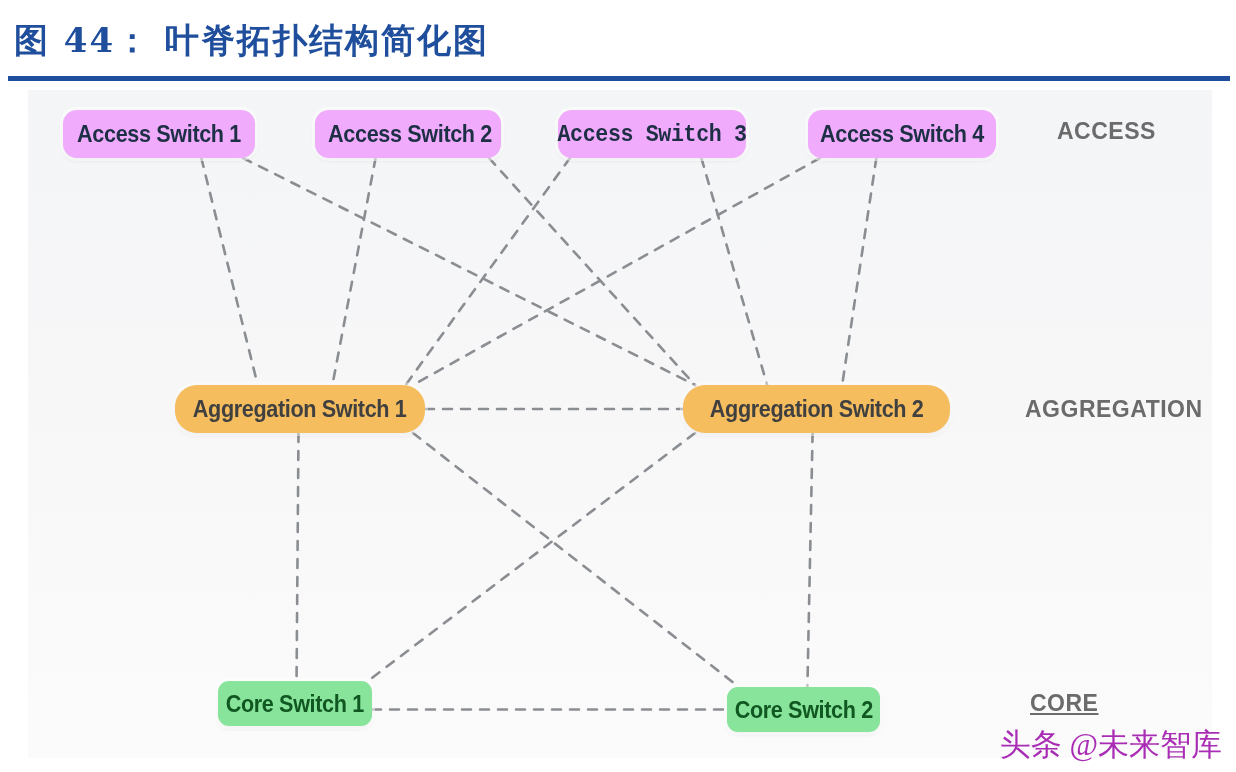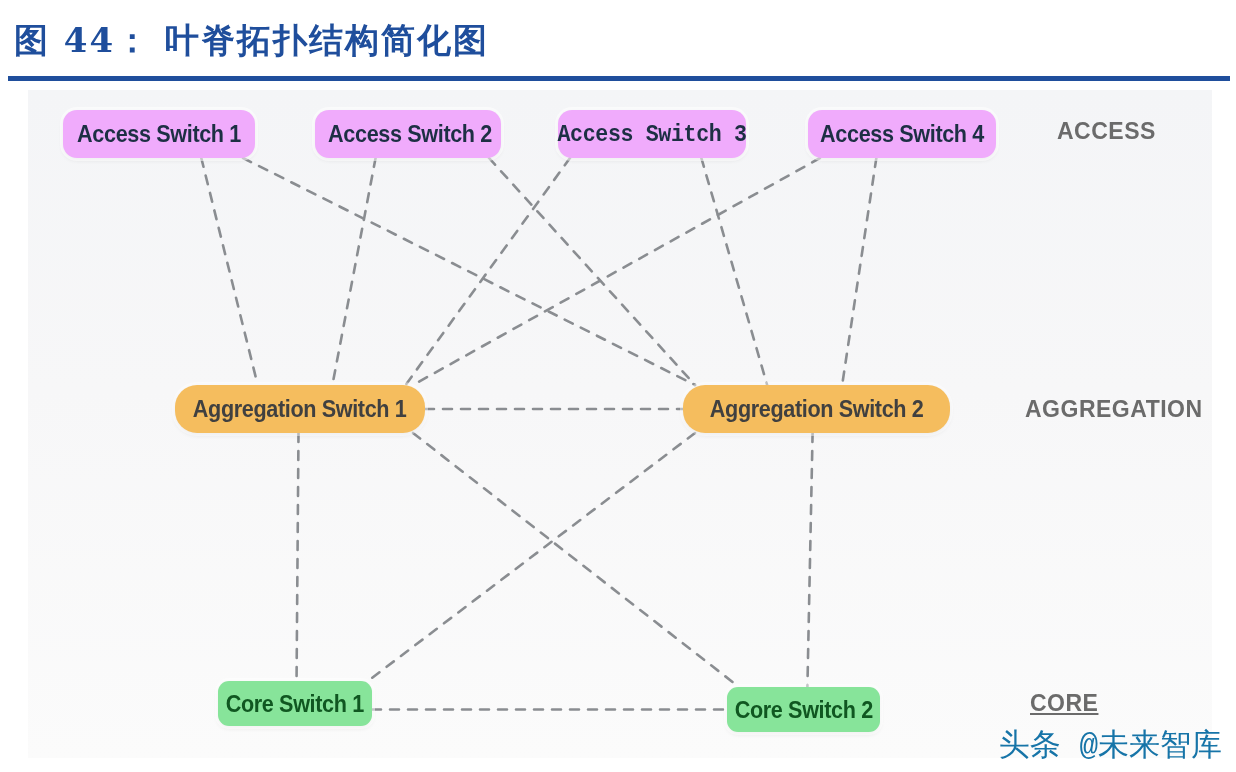--- a/index.html
+++ b/index.html
@@ -116,23 +116,23 @@
     color: #6b6b6b;
     letter-spacing: 0.5px;
     white-space: nowrap;
   }
 
   
   #watermark {
     position: absolute;
     right: 14px;
     bottom: 6px;
-    font-family: Liberation Mono, monospace;
+    font-family: Liberation Serif, serif;
     font-size: 31px;
-    color: #0369a1;
+    color: #a21caf;
     white-space: nowrap;
     opacity: 0.92;
   }
 </style>
 </head>
 <body>
 
 <div id="figure-header">
   <div id="figure-title">图 44： 叶脊拓扑结构简化图</div>
   <div id="title-rule"></div>

